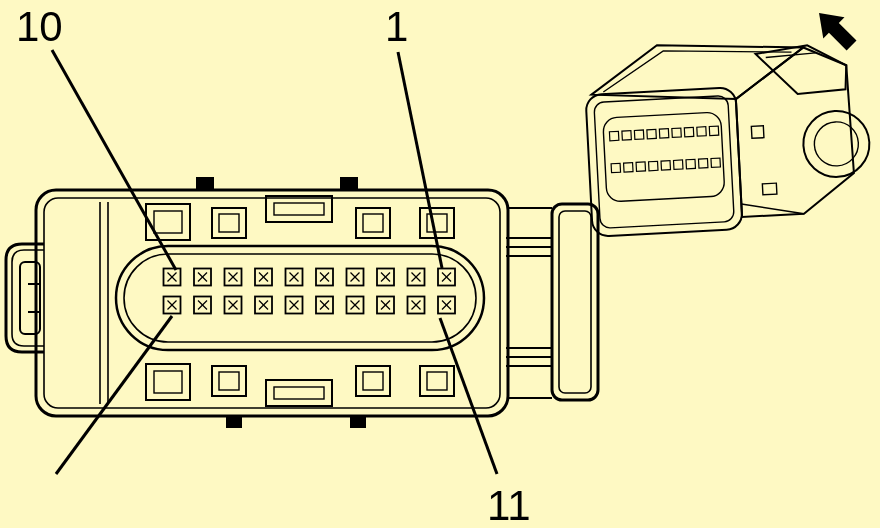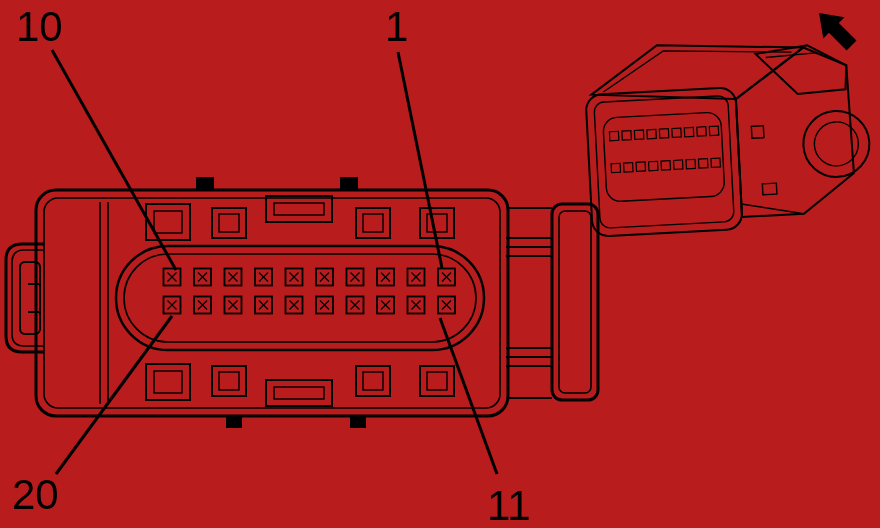--- a/index.html
+++ b/index.html
@@ -2,21 +2,21 @@
 <html><head>
 <meta charset="utf-8">
 <style>
   * { margin: 0; padding: 0; box-sizing: border-box; }
   html, body { background: #ffffff; }
   body { font-family: "Liberation Sans", sans-serif; }
   .stage {
     position: relative;
     width: 880px;
     height: 528px;
-    background: #b91c1c;
+    background: #fef9c3;
     overflow: hidden;
   }
   .stage svg { position: absolute; left: 0; top: 0; }
   .callout {
     position: absolute;
     font-family: "Liberation Sans", sans-serif;
     font-size: 42px;
     font-weight: 400;
     color: #000000;
     line-height: 1;
@@ -288,16 +288,15 @@
       <line x1="738" y1="205" x2="800" y2="218" stroke-width="1.4"></line>
     </g>
 
     <g transform="translate(836,30) rotate(-45)">
       <polygon points="0,-24 15,-3 7,-3 7,22 -7,22 -7,-3 -15,-3" fill="#000000" stroke="none"></polygon>
     </g>
   </svg>
 
   <div class="callout callout-10">10</div>
   <div class="callout callout-1">1</div>
-  <div class="callout callout-20">20</div>
   <div class="callout callout-11">11</div>
 
 </div>
 
 </body></html>

